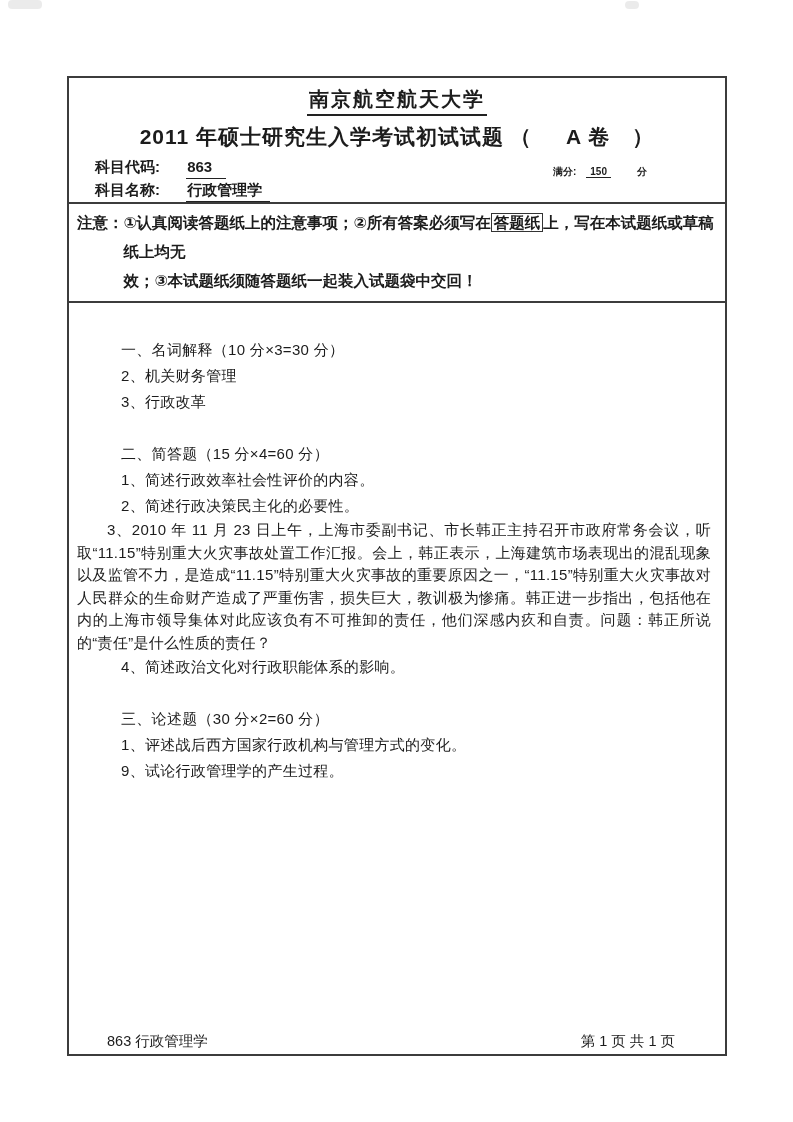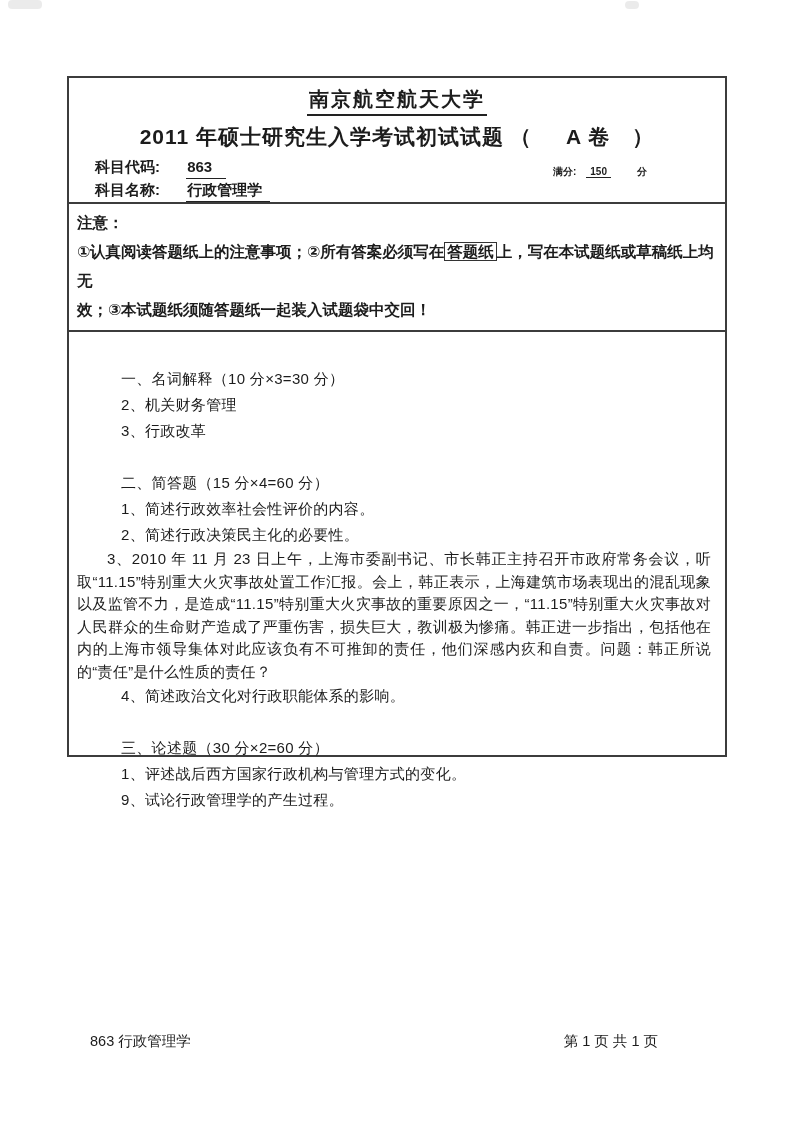--- a/index.html
+++ b/index.html
@@ -14,21 +14,21 @@
     overflow: hidden;
   }
   
   .smudge { position: absolute; background: #e2e2e2; border-radius: 4px; opacity: .7; }
   .smudge.left  { left: 8px;  top: 0; width: 34px; height: 9px; }
   .smudge.right { left: 625px; top: 1px; width: 14px; height: 8px; }
 
   .doc-box {
     position: absolute;
     left: 67px; top: 76px;
-    width: 660px; height: 681px;
+    width: 660px; height: 980px;
     border: 2px solid #3c3c3c;
     background: #fff;
   }
 
   
   .doc-header { position: relative; padding: 8px 8px 0 8px; }
   .university-line { text-align: center; }
   .university {
     display: inline-block;
     font-size: 20px; font-weight: bold; letter-spacing: 2px;
@@ -59,42 +59,42 @@
     border-bottom: 1.5px solid #222; padding: 0 4px;
   }
   .full-score .score-unit { margin-left: 26px; }
 
   .divider { border-top: 2px solid #3c3c3c; }
 
   
   .notice {
     display: flex; align-items: flex-start;
     padding: 4px 10px 6px 8px;
-    font-size: 15.5px; font-weight: bold; line-height: 29px; flex-direction: column;
+    font-size: 15.5px; font-weight: bold; line-height: 29px;
   }
   .notice-label { flex: none; }
   .notice-content { flex: 1; }
   .boxed-term { border: 1.5px solid #333; padding: 0 2px; }
 
   
   .doc-body {
     padding: 34px 14px 0 8px;
     font-size: 15px; line-height: 26px; letter-spacing: .3px;
   }
   .section { margin: 0; }
   .section + .section { margin-top: 26px; }
   .q-heading, .q-item { margin-left: 44px; }
   .q-paragraph {
     margin-left: 0; text-indent: 30px;
     text-align: justify; line-height: 22.5px;
   }
 
   
   .doc-footer {
-    position: absolute; left: 50px; top: 1032px; width: 660px;
+    position: absolute; left: 67px; top: 1032px; width: 660px;
     display: flex; justify-content: space-between;
     font-size: 14.5px;
   }
   .footer-left  { margin-left: 40px; }
   .footer-right { margin-right: 52px; }
 </style>
 </head>
 <body>
 
 <div class="page">

